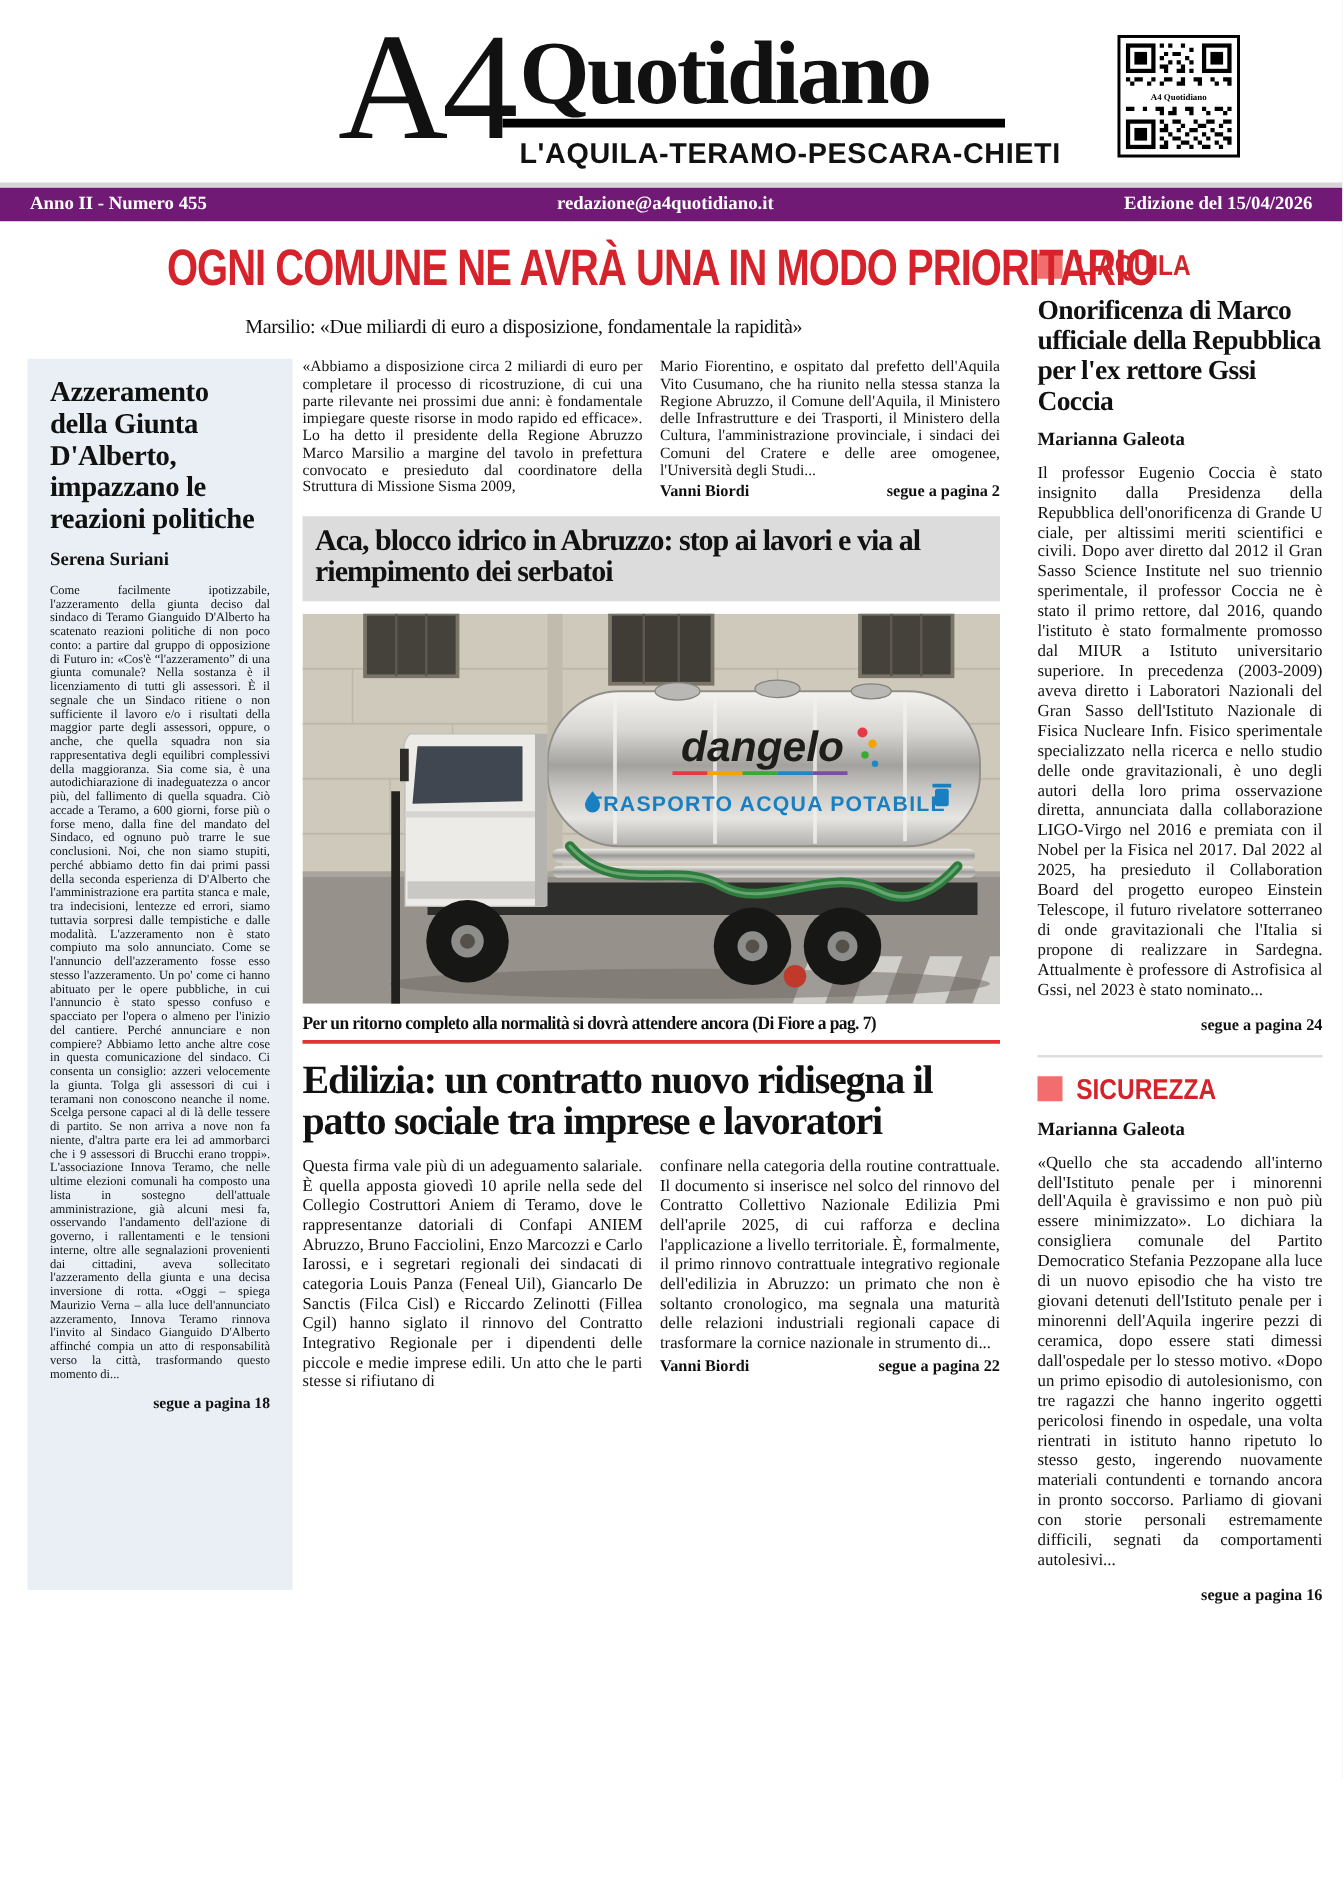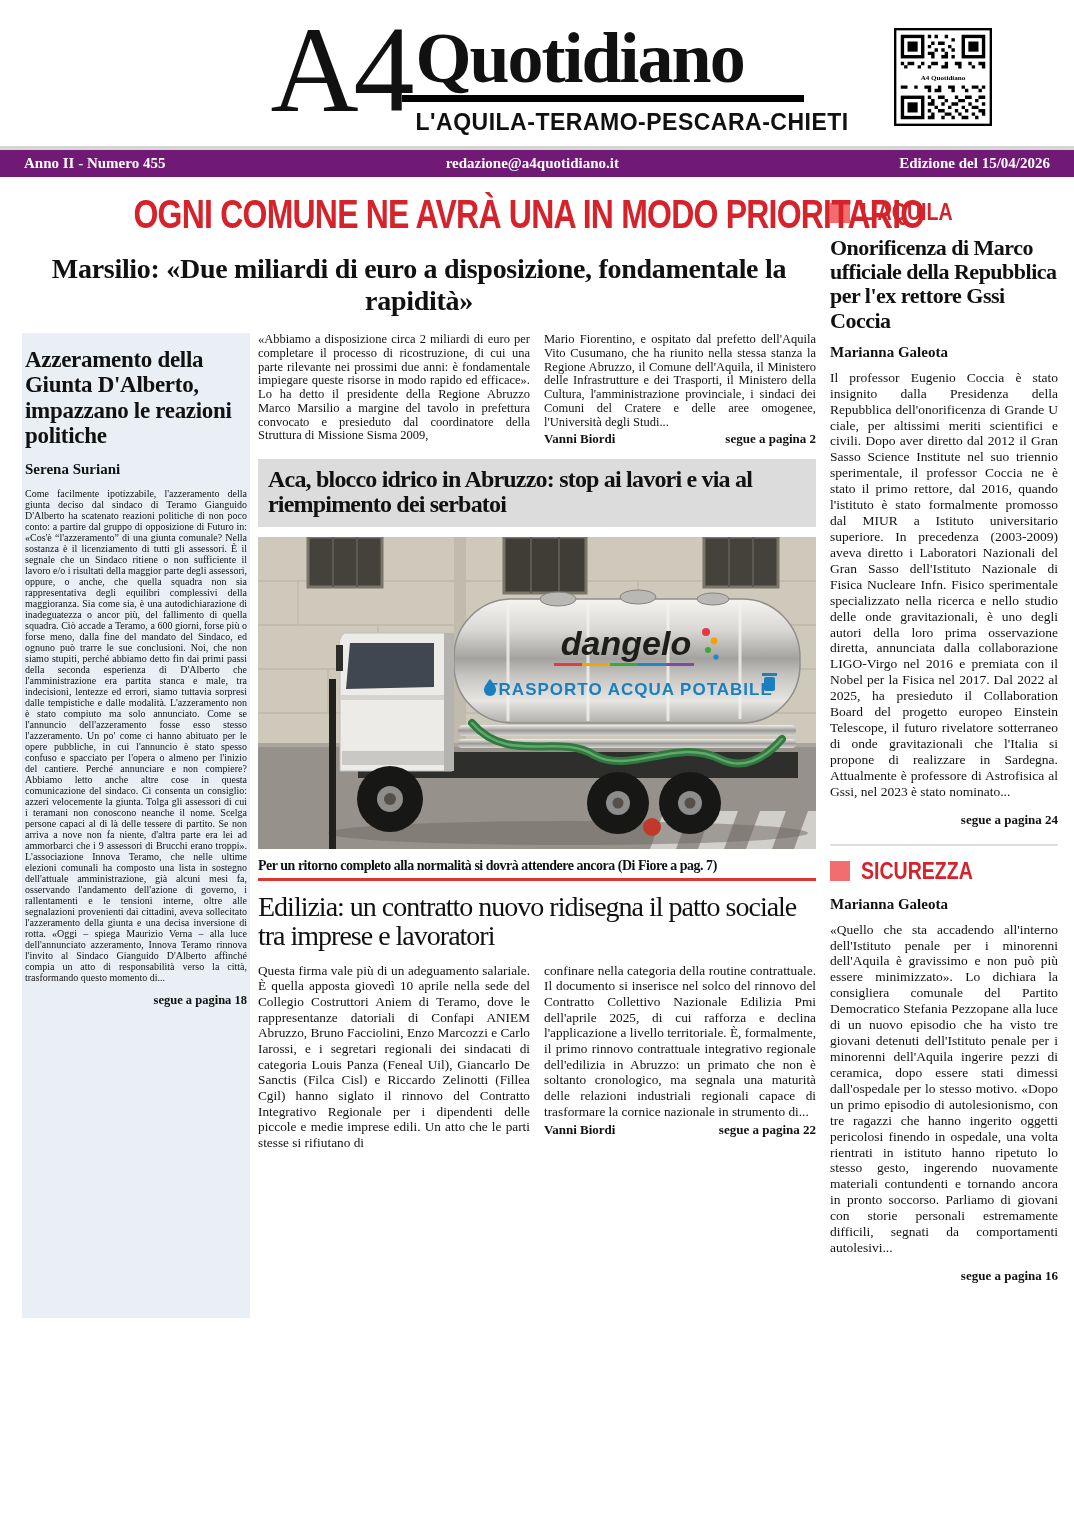--- a/index.html
+++ b/index.html
@@ -33,45 +33,45 @@
   .kicker-wrap { text-align:center; margin-top:14px; height:50px; }
   .kicker {
     font-family:"Liberation Sans", sans-serif; font-weight:700; font-size:41px;
     color:#d5222b; display:inline-block; transform:scaleX(0.78);
     white-space:nowrap; letter-spacing:-1px;
   }
   .lead-headline {
     text-align:center; font-size:59px; font-weight:700; line-height:0.99;
     letter-spacing:-1.5px; max-width:794px; margin:4px auto 0;
   }
-  .lead-subhead { text-align:center; font-size:28px; font-weight:700; letter-spacing:-0.3px; margin-top:12px; }
+  .lead-subhead { text-align:center; font-size:16px; font-weight:400; letter-spacing:-0.3px; margin-top:12px; }
   .main-content { display:flex; margin-top:16px; }
   
-  .left-panel { width:228px; background:#e9eff5; padding:14px 3px; height:985px; }
+  .left-panel { width:212px; background:#e9eff5; padding:14px 18px; height:985px; }
   .lp-headline { font-size:23px; font-weight:700; line-height:1.1; letter-spacing:-0.3px; }
   .lp-byline { font-size:15px; font-weight:700; margin:13px 0 10px; }
   .lp-body { font-size:10px; line-height:1.1; text-align:justify; }
   .lp-continuation { text-align:right; font-weight:700; font-size:12.5px; margin-top:10px; }
   
   .middle { width:558px; margin-left:8px; }
   .cols { display:flex; }
   .col { width:272px; font-size:12.5px; line-height:1.1; text-align:justify; }
   .col + .col { margin-left:14px; }
   .byline-row { display:flex; justify-content:space-between; font-weight:700; font-size:13px; margin-top:3px; }
   .aca-box { background:#dcdcdc; padding:8px 10px 10px; margin-top:12px; }
   .aca-headline { font-size:24px; font-weight:700; line-height:1.05; letter-spacing:-0.8px; }
   .photo { margin-top:10px; height:312px; line-height:0; }
   .photo svg { display:block; }
   .caption-wrap { margin-top:7px; }
   .caption {
     font-weight:700; font-size:15px; letter-spacing:-0.5px; white-space:nowrap;
     display:inline-block; transform:scaleX(0.93); transform-origin:left center;
   }
   .caption-rule { height:3px; background:#e23333; margin-top:4px; }
-  .edilizia-headline { font-size:28px; font-weight:400; line-height:1.03; letter-spacing:-1px; margin-top:12px; }
+  .edilizia-headline { font-size:32px; font-weight:700; line-height:1.03; letter-spacing:-1px; margin-top:12px; }
   .edilizia-cols { margin-top:12px; }
   .edilizia-cols .col { font-size:13.3px; line-height:1.18; }
   
   .tag-row { display:flex; align-items:center; margin:6px 0 10px; }
   .tag-square { width:20px; height:20px; background:#f26d6d; margin-right:11px; flex:none; }
   .tag-label {
     color:#d5222b; font-family:"Liberation Sans", sans-serif; font-weight:700;
     font-size:23px; transform:scaleX(0.85); transform-origin:left center; white-space:nowrap;
   }
   .rail-headline { font-size:22px; font-weight:700; line-height:1.1; letter-spacing:-0.5px; }

